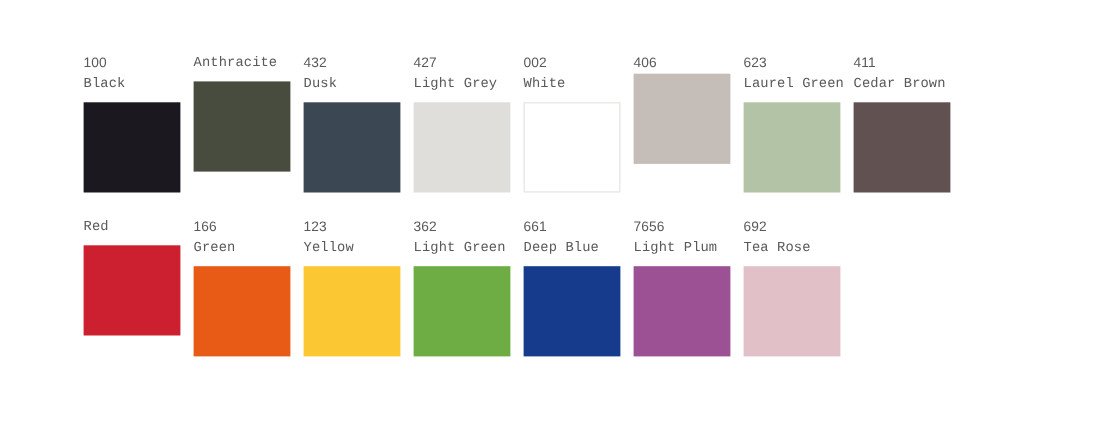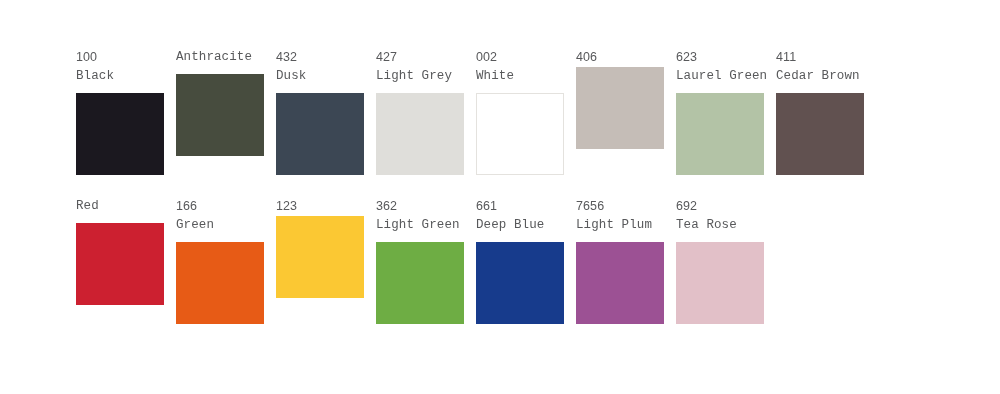--- a/index.html
+++ b/index.html
@@ -110,20 +110,21 @@
         <div class="swatch-name">Red</div>
         <div class="swatch-chip" style="background-color: rgb(204, 32, 48);"></div>
       </div>
       <div class="swatch-cell">
         <div class="swatch-code">166</div>
         <div class="swatch-name">Green</div>
         <div class="swatch-chip" style="background-color: rgb(231, 91, 22);"></div>
       </div>
       <div class="swatch-cell">
         <div class="swatch-code">123</div>
+        <div class="swatch-name">Yellow</div>
         <div class="swatch-chip" style="background-color: rgb(251, 200, 51);"></div>
       </div>
       <div class="swatch-cell">
         <div class="swatch-code">362</div>
         <div class="swatch-name">Light Green</div>
         <div class="swatch-chip" style="background-color: rgb(110, 173, 68);"></div>
       </div>
       <div class="swatch-cell">
         <div class="swatch-code">661</div>
         <div class="swatch-name">Deep Blue</div>

